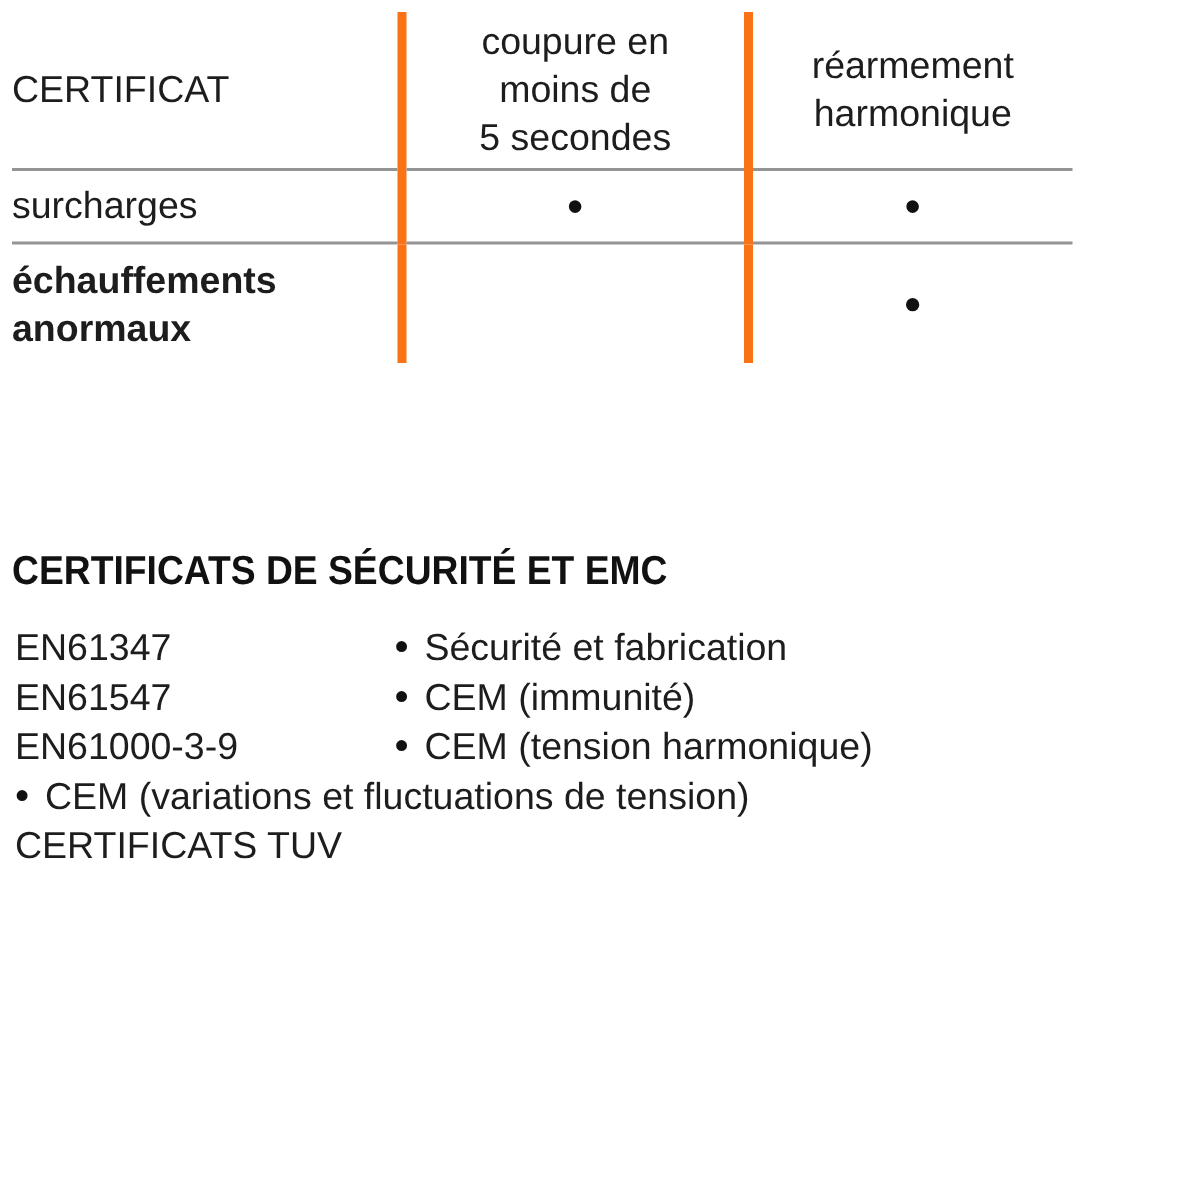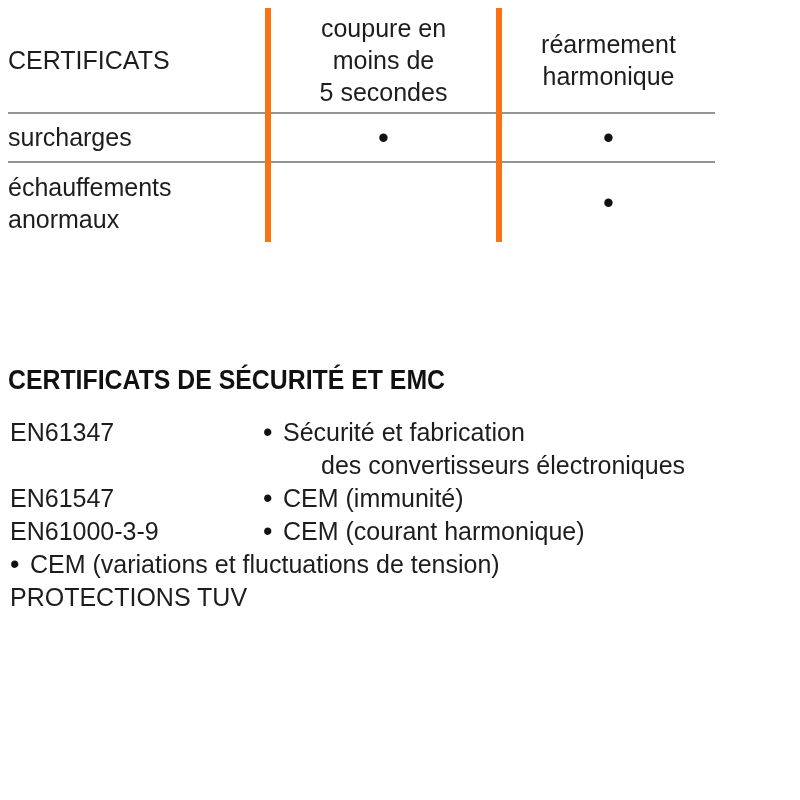--- a/index.html
+++ b/index.html
@@ -31,21 +31,21 @@
     vertical-align: middle;
     overflow: hidden;
   }
   td.c1 { width: 257px; padding-left: 22px; }
   td.c2 { width: 225px; }
   td.c3 { width: 213px; }
   .vline { border-right: 6px solid #f97316; }
   tr.hline td { border-bottom: 2px solid #949494; }
   tr.head td { height: 104px; }
   tr.r1 td, tr.r2 td { height: 47px; }
-  tr.r3 td { height: 79px; }
+  tr.r3 td { height: 79px; font-weight: bold; }
   .center { text-align: center; padding-left: 0; }
   .pre { white-space: pre-line; line-height: 32px; }
   td.dotcell {
     font-size: 31px;
     line-height: 1;
     text-align: center;
     color: #111111;
   }
 
   
@@ -83,21 +83,21 @@
   .desc2 { padding-left: 58px; }
 </style>
 </head>
 <body>
 
 <div class="page">
 
   <table class="prot-table">
     <tbody>
         <tr class="head hline">
-      <td class="c1 vline">CERTIFICATS</td>
+      <td class="c1 vline">CERTIFICAT</td>
       <td class="c2 vline center pre">coupure en
 moins de
 5 secondes</td>
       <td class="c3 center pre">réarmement
 harmonique</td>
     </tr>
     <tr class="r2 hline">
       <td class="c1 vline">surcharges</td>
       <td class="c2 vline dotcell">•</td>
       <td class="c3 dotcell">•</td>
@@ -111,39 +111,38 @@
   </tbody>
     </table>
 
   <h2 class="heading">CERTIFICATS DE SÉCURITÉ ET EMC</h2>
 
   <div class="cert-list">
 
     <div class="li">
       <span class="code">EN61347</span>
       <span class="desc"><span class="bullet">•</span><span>Sécurité et fabrication</span>
-        <div class="desc2">des convertisseurs électroniques</div>
       </span>
     </div>
 
 
     <div class="li">
       <span class="code">EN61547</span>
       <span class="desc"><span class="bullet">•</span><span>CEM (immunité)</span></span>
     </div>
 
     <div class="li">
       <span class="code">EN61000-3-9</span>
-      <span class="desc"><span class="bullet">•</span><span>CEM (courant harmonique)</span></span>
+      <span class="desc"><span class="bullet">•</span><span>CEM (tension harmonique)</span></span>
     </div>
 
     <div class="li">
       <span class="desc"><span class="bullet">•</span><span>CEM (variations et fluctuations de tension)</span></span>
     </div>
 
     <div class="li">
-      <span class="code">PROTECTIONS TUV</span>
+      <span class="code">CERTIFICATS TUV</span>
       <span class="desc"><span></span></span>
     </div>
 
   </div>
 
 </div>
 
 </body></html>

